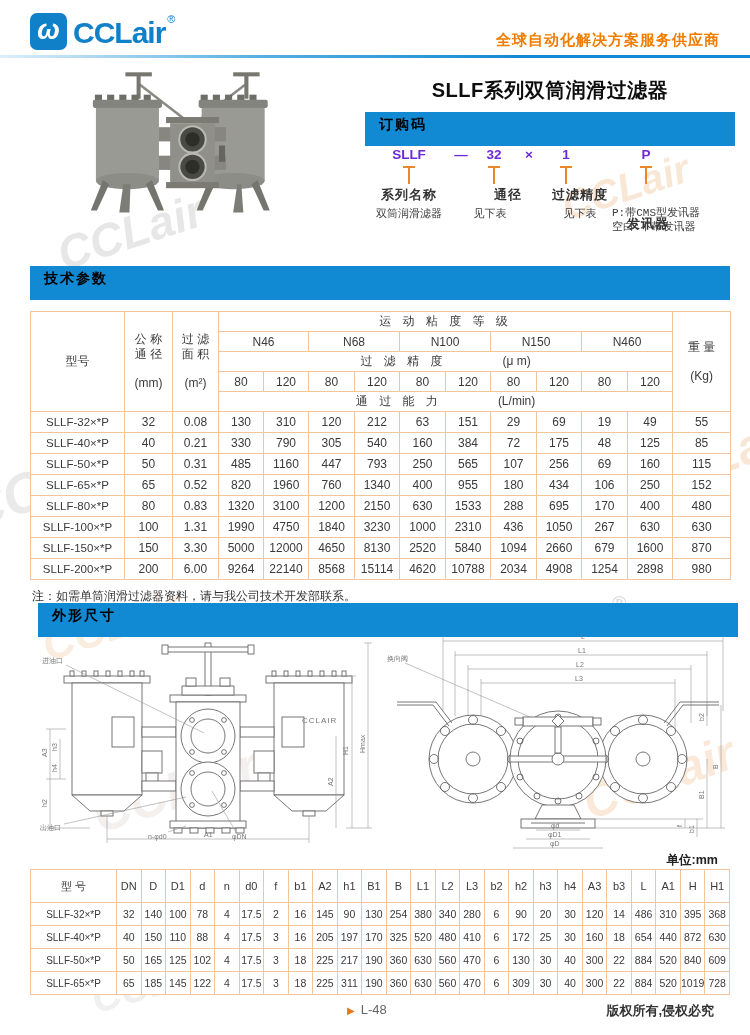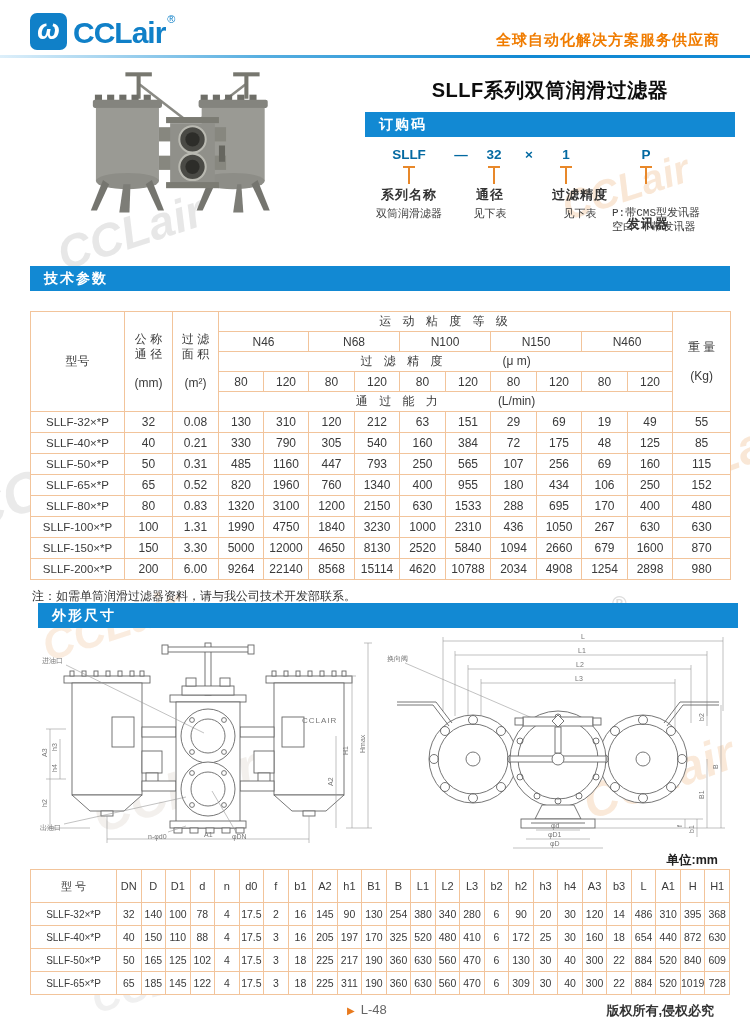--- a/index.html
+++ b/index.html
@@ -13,27 +13,27 @@
   .logo { position:absolute; top:13px; left:30px; display:flex; align-items:flex-start; }
   .logo-box { width:37px; height:37px; background:#1080c8; border-radius:7px; color:#fff;
     font-size:27px; font-weight:bold; font-style:italic; text-align:center; line-height:34px; }
   .logo-word { color:#1080c8; font-size:30px; font-weight:bold; letter-spacing:-1px; margin-left:6px; line-height:40px; }
   .logo-reg { color:#1080c8; font-size:11px; vertical-align:top; margin-left:2px; }
   .slogan { position:absolute; top:31px; right:30px; color:#f07c00; font-size:15px; font-weight:bold; letter-spacing:1px; }
 
   
   .doc-title { position:absolute; top:77px; left:385px; width:330px; text-align:center;
     font-size:20px; font-weight:bold; color:#0d0d0d; letter-spacing:0.5px; }
-  .sec-bar { position:absolute; background:#1289d3; height:25px; color:#ffffff; font-size:14px;
+  .sec-bar { position:absolute; background:#1289d3; height:34px; color:#000000; font-size:14px;
     font-weight:bold; line-height:25px; padding-left:14px; letter-spacing:2px; }
   .bar-order { top:112px; left:365px; width:370px; }
   .bar-tech  { top:234px; left:30px;  width:700px;margin-top:32px; }
   .bar-dims  { top:603px; left:38px;  width:700px; }
 
-  .code-part { position:absolute; top:147px; font-size:13.5px; color:#0369a1; font-weight:bold; transform:translateX(-50%); }
+  .code-part { position:absolute; top:147px; font-size:13.5px; color:#6d28d9; font-weight:bold; transform:translateX(-50%); }
   .code-tie { position:absolute; top:166px; width:12px; height:18px; transform:translateX(-50%); }
   .code-tie:before { content:""; position:absolute; top:0; left:0; width:12px; height:2px; background:#e8882a; }
   .code-tie:after  { content:""; position:absolute; top:0; left:5px; width:2px; height:18px; background:#e8882a; }
   .code-label { position:absolute; top:186px; font-size:13px; font-weight:bold; color:#333; transform:translateX(-50%); white-space:nowrap; letter-spacing:1px; }
   .code-desc { position:absolute; top:206px; font-size:11px; color:#3c3c3c; transform:translateX(-50%); white-space:nowrap;font-family:Liberation Mono, monospace; }
   .code-desc.left { transform:none; }
   .code-desc div { line-height:14px; }
 
   
   .tech-notes { position:absolute; top:263px; left:34px; font-size:12.5px; color:#333; line-height:16px; }
@@ -161,21 +161,21 @@
   <span class="code-part" style="left:529px;">×</span>
   <span class="code-part" style="left:566px;">1</span>
   <span class="code-part" style="left:646px;">P</span>
 
   <span class="code-tie" style="left:409px;"></span>
   <span class="code-tie" style="left:494px;"></span>
   <span class="code-tie" style="left:566px;"></span>
   <span class="code-tie" style="left:646px;"></span>
 
   <span class="code-label" style="left:409px;">系列名称</span>
-  <span class="code-label" style="left:490px;">通径</span>
+  <span class="code-label" style="left:508px;">通径</span>
   <span class="code-label" style="left:580px;">过滤精度</span>
   <span class="code-label" style="left:648px;margin-top:29px;">发讯器</span>
 
   <span class="code-desc" style="left:409px;">双筒润滑滤器</span>
   <span class="code-desc" style="left:490px;">见下表</span>
   <span class="code-desc" style="left:580px;">见下表</span>
   <span class="code-desc left" style="left:612px;">
     <div>P:带CMS型发讯器</div>
     <div>空白:不带发讯器</div>
   </span>

